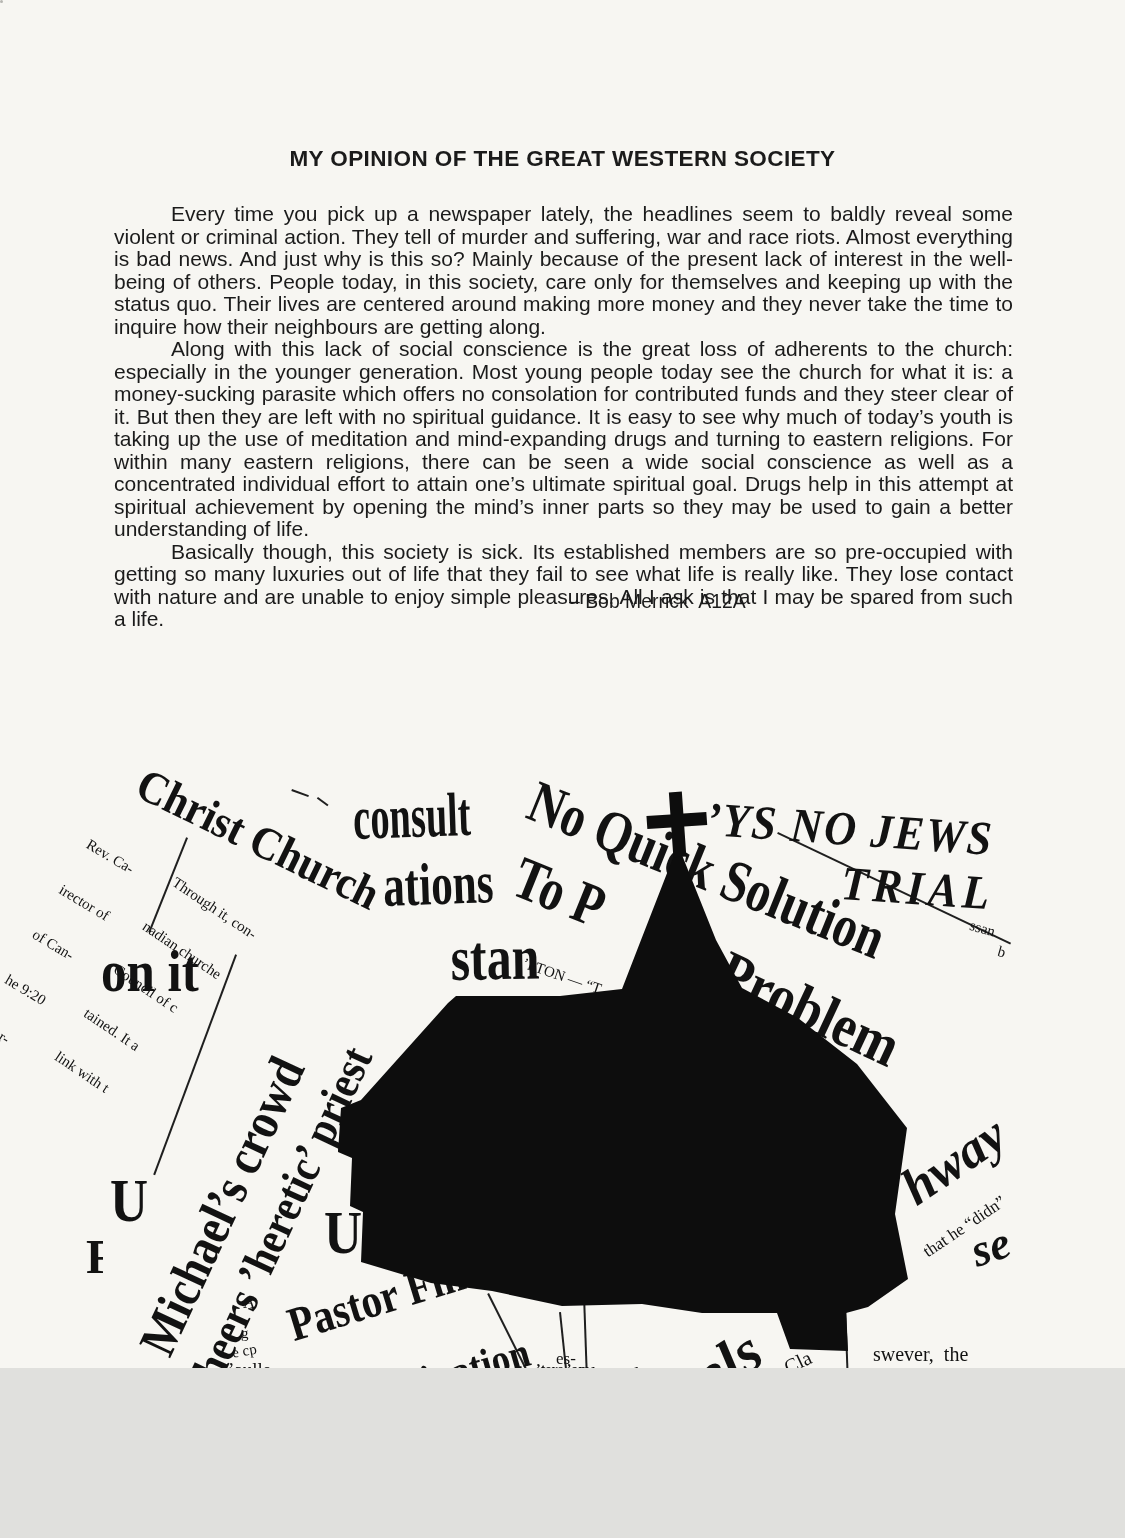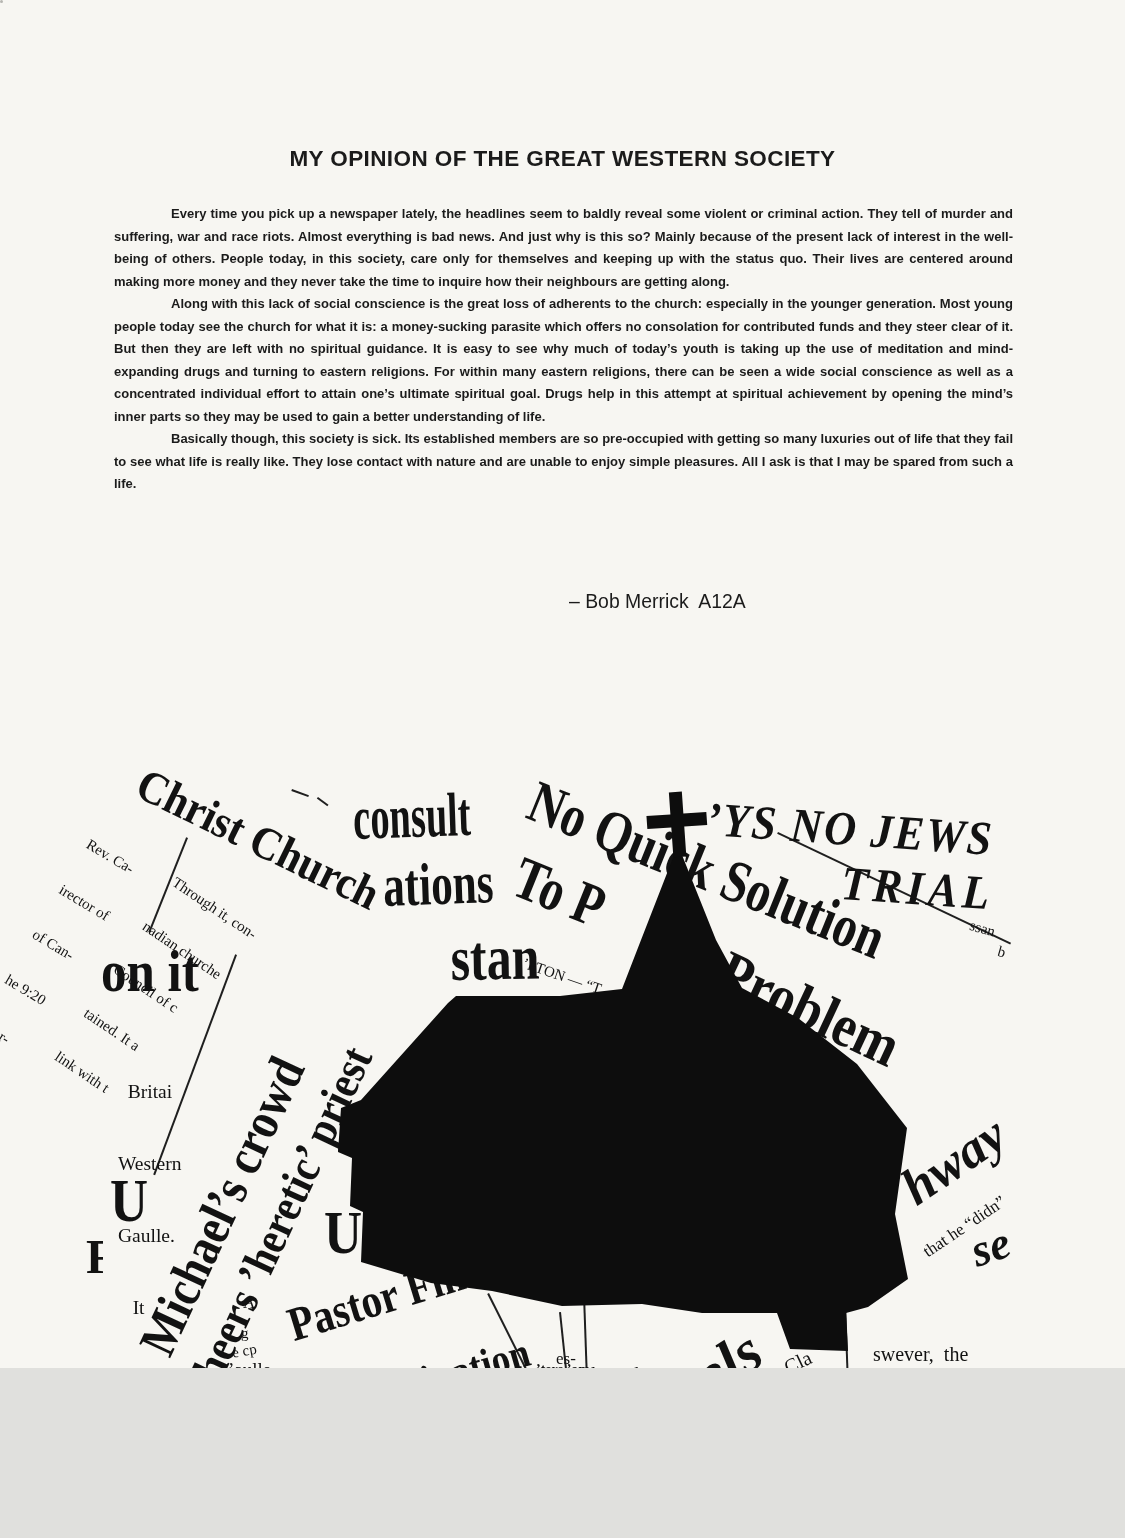--- a/index.html
+++ b/index.html
@@ -1,22 +1,22 @@
 <!DOCTYPE html>
 <html><head>
 <meta charset="utf-8">
 <style>
   html,body{margin:0;padding:0;background:#e0e0dd;}
   #page{position:relative;width:1125px;height:1368px;background:#f7f6f2;overflow:hidden;
         font-family:"Liberation Sans",sans-serif;color:#1b1b1b;}
   
   #title{position:absolute;top:146px;left:0;width:1125px;text-align:center;
          font-size:22.5px;font-weight:bold;letter-spacing:.4px;}
-  #essay{position:absolute;left:114px;top:203px;width:899px;font-size:13px;
-         line-height:22.5px;text-align:justify;font-weight:bold;}
+  #essay{position:absolute;left:114px;top:203px;width:899px;font-size:21px;
+         line-height:22.5px;text-align:justify;}
   #essay p{margin:0;text-indent:57px;}
   #attribution{position:absolute;left:569px;top:590px;font-size:19.4px;white-space:pre;}
   #pageno{position:absolute;left:541px;top:1478px;font-size:21px;font-weight:normal;}
   
   .fr{position:absolute;font-family:"Liberation Serif",serif;font-weight:700;color:#121212;
       white-space:pre;transform-origin:0 0;line-height:1.04;z-index:8;}
   .it{font-style:italic;}
   .rg{font-weight:400;}
   .tl{white-space:pre;}
   .ln{position:absolute;background:#1f1f1f;transform-origin:0 0;height:2px;z-index:6;}
@@ -87,28 +87,20 @@
   <div class="fr rg" style="left:538px;top:920px;font-size:15px;line-height:18px;transform:rotate(19deg);">
     <div class="tl">’PTON — “T</div>
     <div class="tl">uick  soluti</div>
     <div class="tl">n. am  B</div>
     <div class="tl">tl</div>
   </div>
 
   <div class="fr" style="left:103px;top:1398px;font-size:52px;transform:rotate(-65deg) scaleX(.88);">St. Michael’s crowd</div>
   <div class="fr" style="left:177px;top:1384px;font-size:46px;transform:rotate(-65deg) scaleX(.9);">cheers ’heretic’ priest</div>
 
-  <div class="fr rg" style="left:118px;top:1032px;font-size:19.5px;line-height:24px;">
-    <div class="tl">  Britai</div>
-    <div class="tl">Western</div>
-    <div class="tl">Gaulle.</div>
-    <div class="tl">   It</div>
-    <div class="tl">Com</div>
-    <div class="tl"> and</div>
-  </div>
 
   <div class="fr" style="left:110px;top:1168px;font-size:62px;transform:scaleX(.85);">U</div>
   <div class="fr clipF" style="left:86px;top:1232px;font-size:48px;width:17px;">F</div>
   <div class="fr" style="left:324px;top:1200px;font-size:62px;transform:scaleX(.85);">U</div>
 
   <div class="fr" style="left:282px;top:1302px;font-size:48px;transform:rotate(-17deg) scaleX(.85);">Pastor Fin</div>
   <div class="fr" style="left:296px;top:1396px;font-size:42px;transform:rotate(-16deg) scaleX(.88);">Discrimination</div>
   <div class="ln" style="left:489px;top:1293px;width:165px;height:1.6px;transform:rotate(63.4deg);"></div>
 
   <div class="fr rg" style="left:106px;top:1376px;font-size:19px;line-height:23px;">

